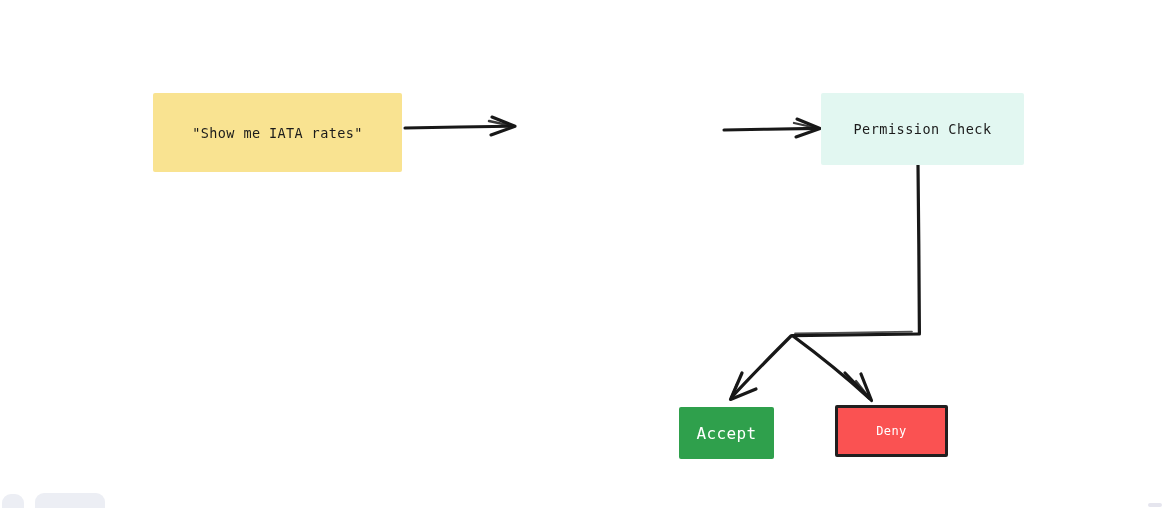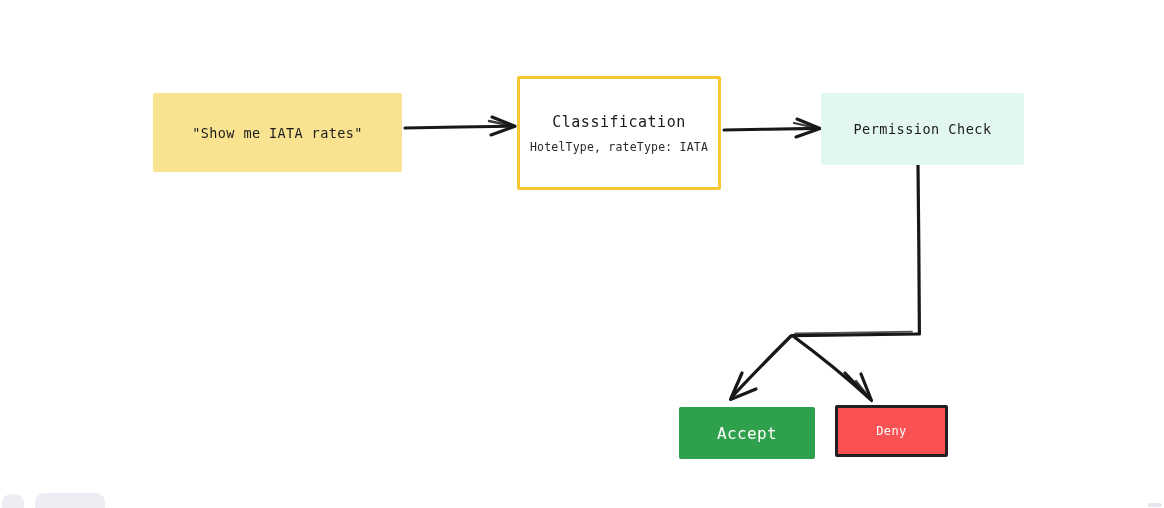--- a/index.html
+++ b/index.html
@@ -77,21 +77,21 @@
   #node-permission .label {
     font-size: 13.5px;
     color: #1b1b1b;
     letter-spacing: 0.5px;
   }
 
   
   #node-accept {
     left: 679px;
     top: 407px;
-    width: 136px;
+    width: 95px;
     height: 52px;
     background: #2fa04c;
     border-radius: 2px;
   }
   #node-accept .label {
     font-size: 16px;
     color: #ffffff;
     letter-spacing: 0.4px;
   }
 
@@ -191,24 +191,20 @@
       <path d="M793 336 C 816 353, 847 378, 869 398" stroke-width="3.3"></path>
       <path d="M845 373 L 871.5 400.5 L 861 374" stroke-width="3.2"></path>
       <path d="M856 381 L 870.5 399.5" stroke-width="2.2" opacity="0.85"></path>
     </g>
   </svg>
 
   <div class="node" id="node-request">
     <div class="label">"Show me IATA rates"</div>
   </div>
 
-  <div class="node" id="node-classification">
-    <div class="title">Classification</div>
-    <div class="subtitle">HotelType, rateType: IATA</div>
-  </div>
 
   <div class="node" id="node-permission">
     <div class="label">Permission Check</div>
   </div>
 
   <div class="node" id="node-accept">
     <div class="label">Accept</div>
   </div>
 
   <div class="node" id="node-deny">

